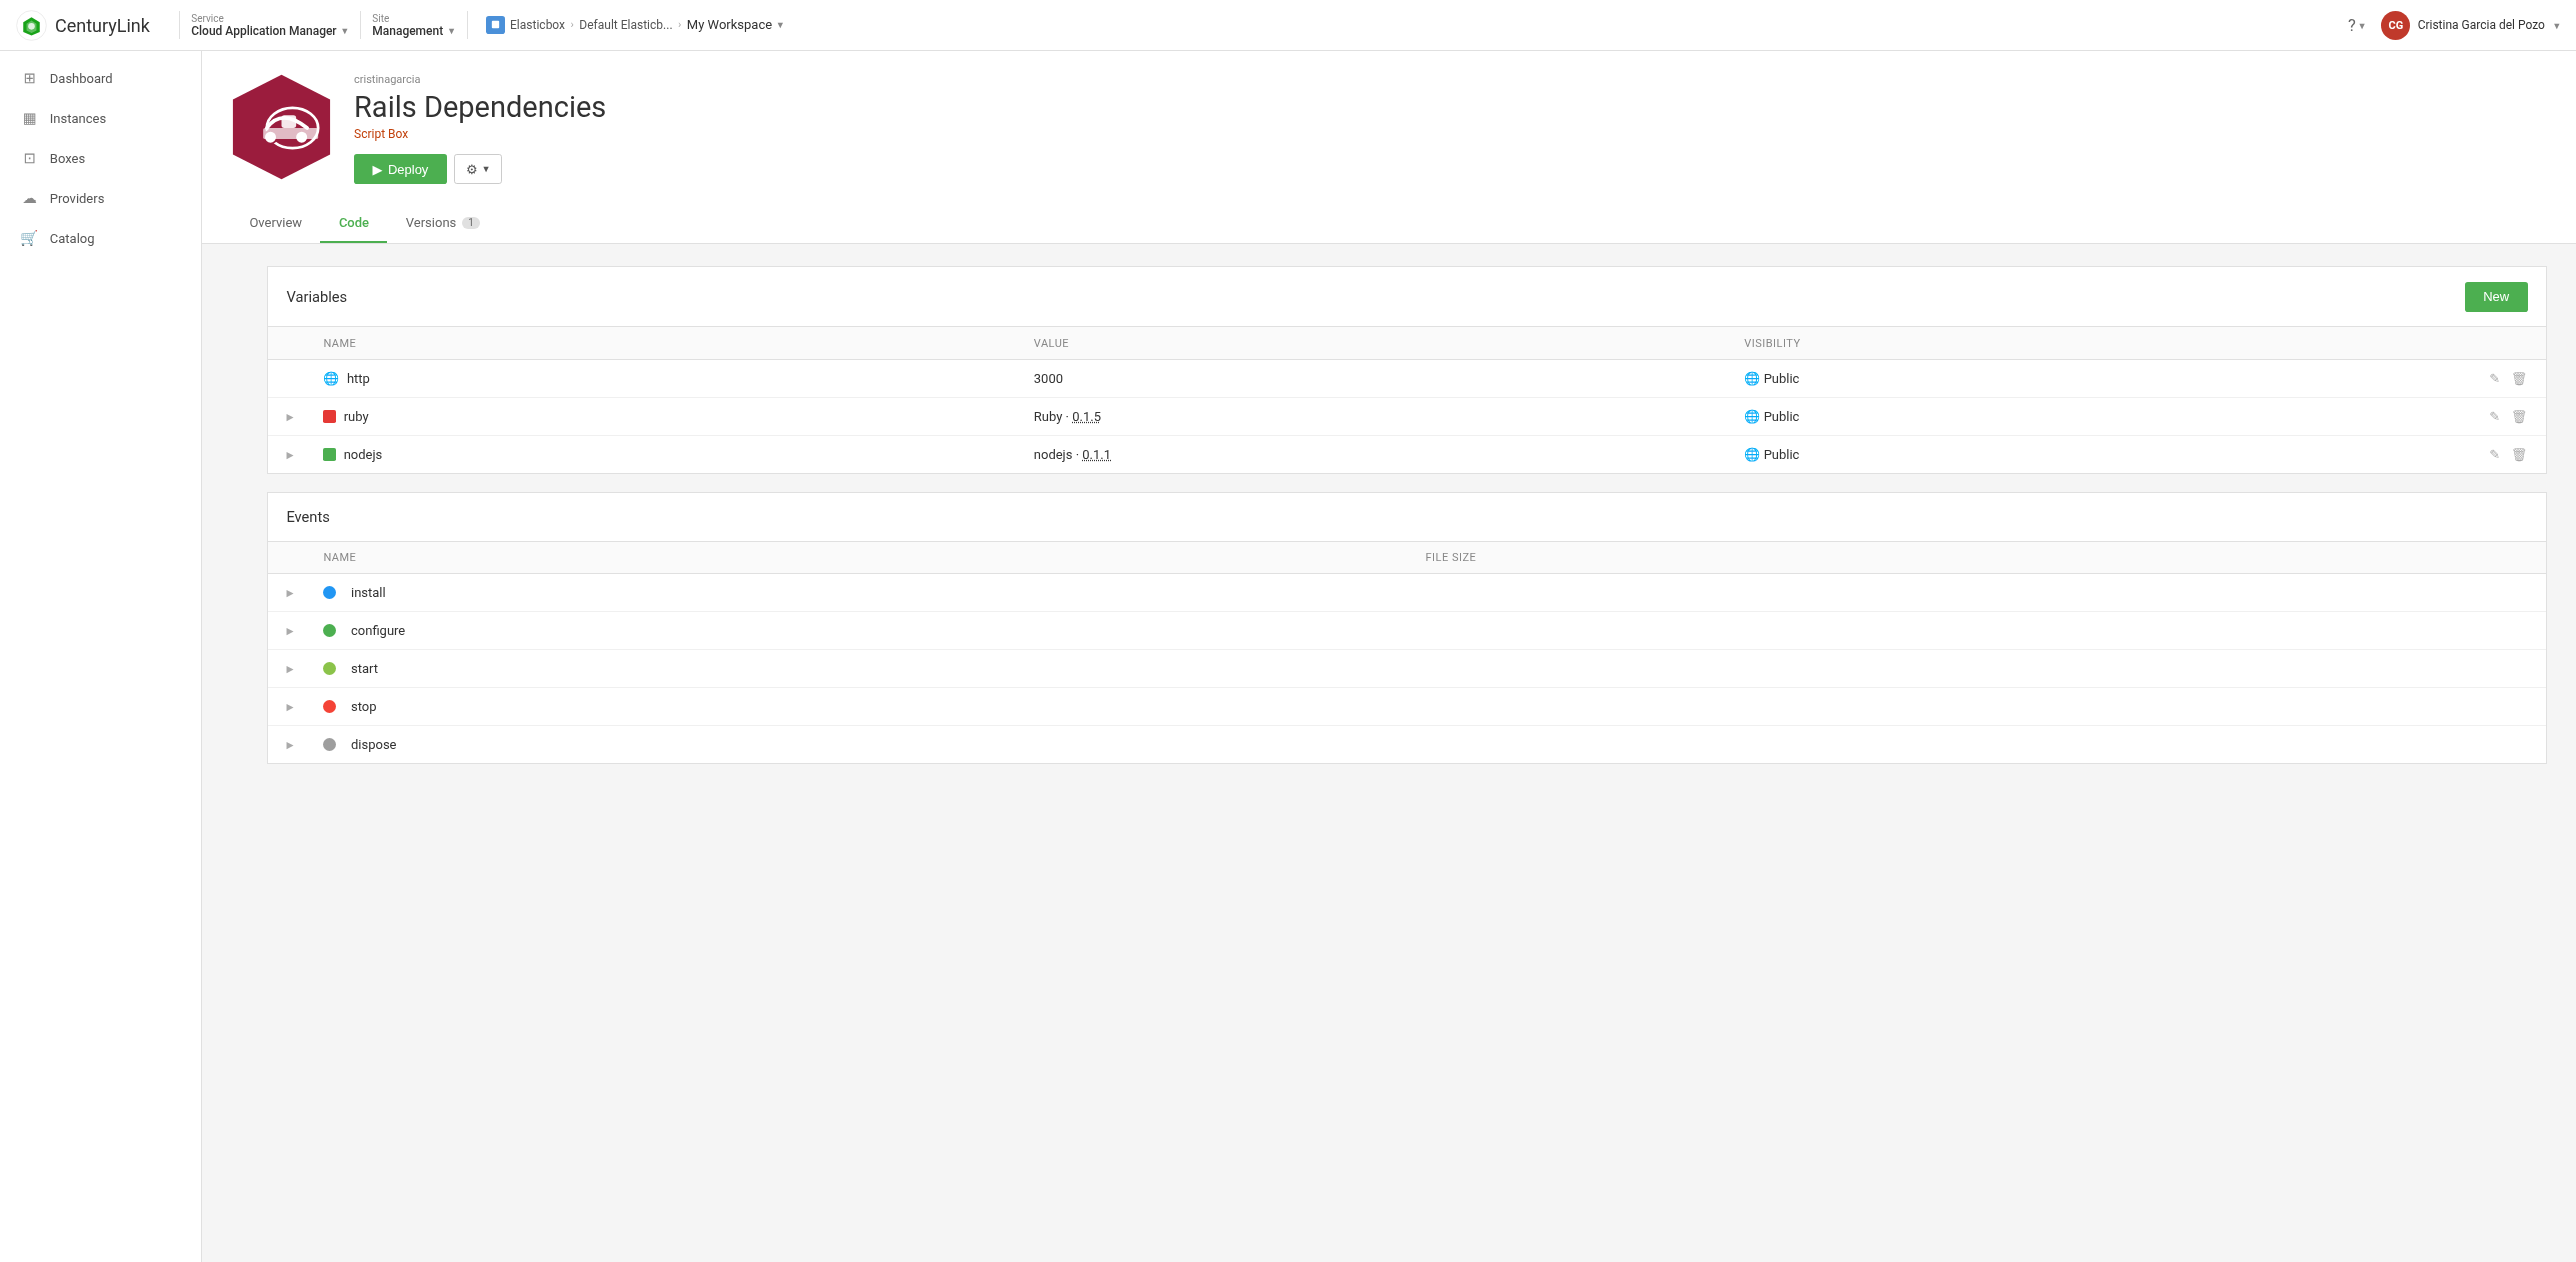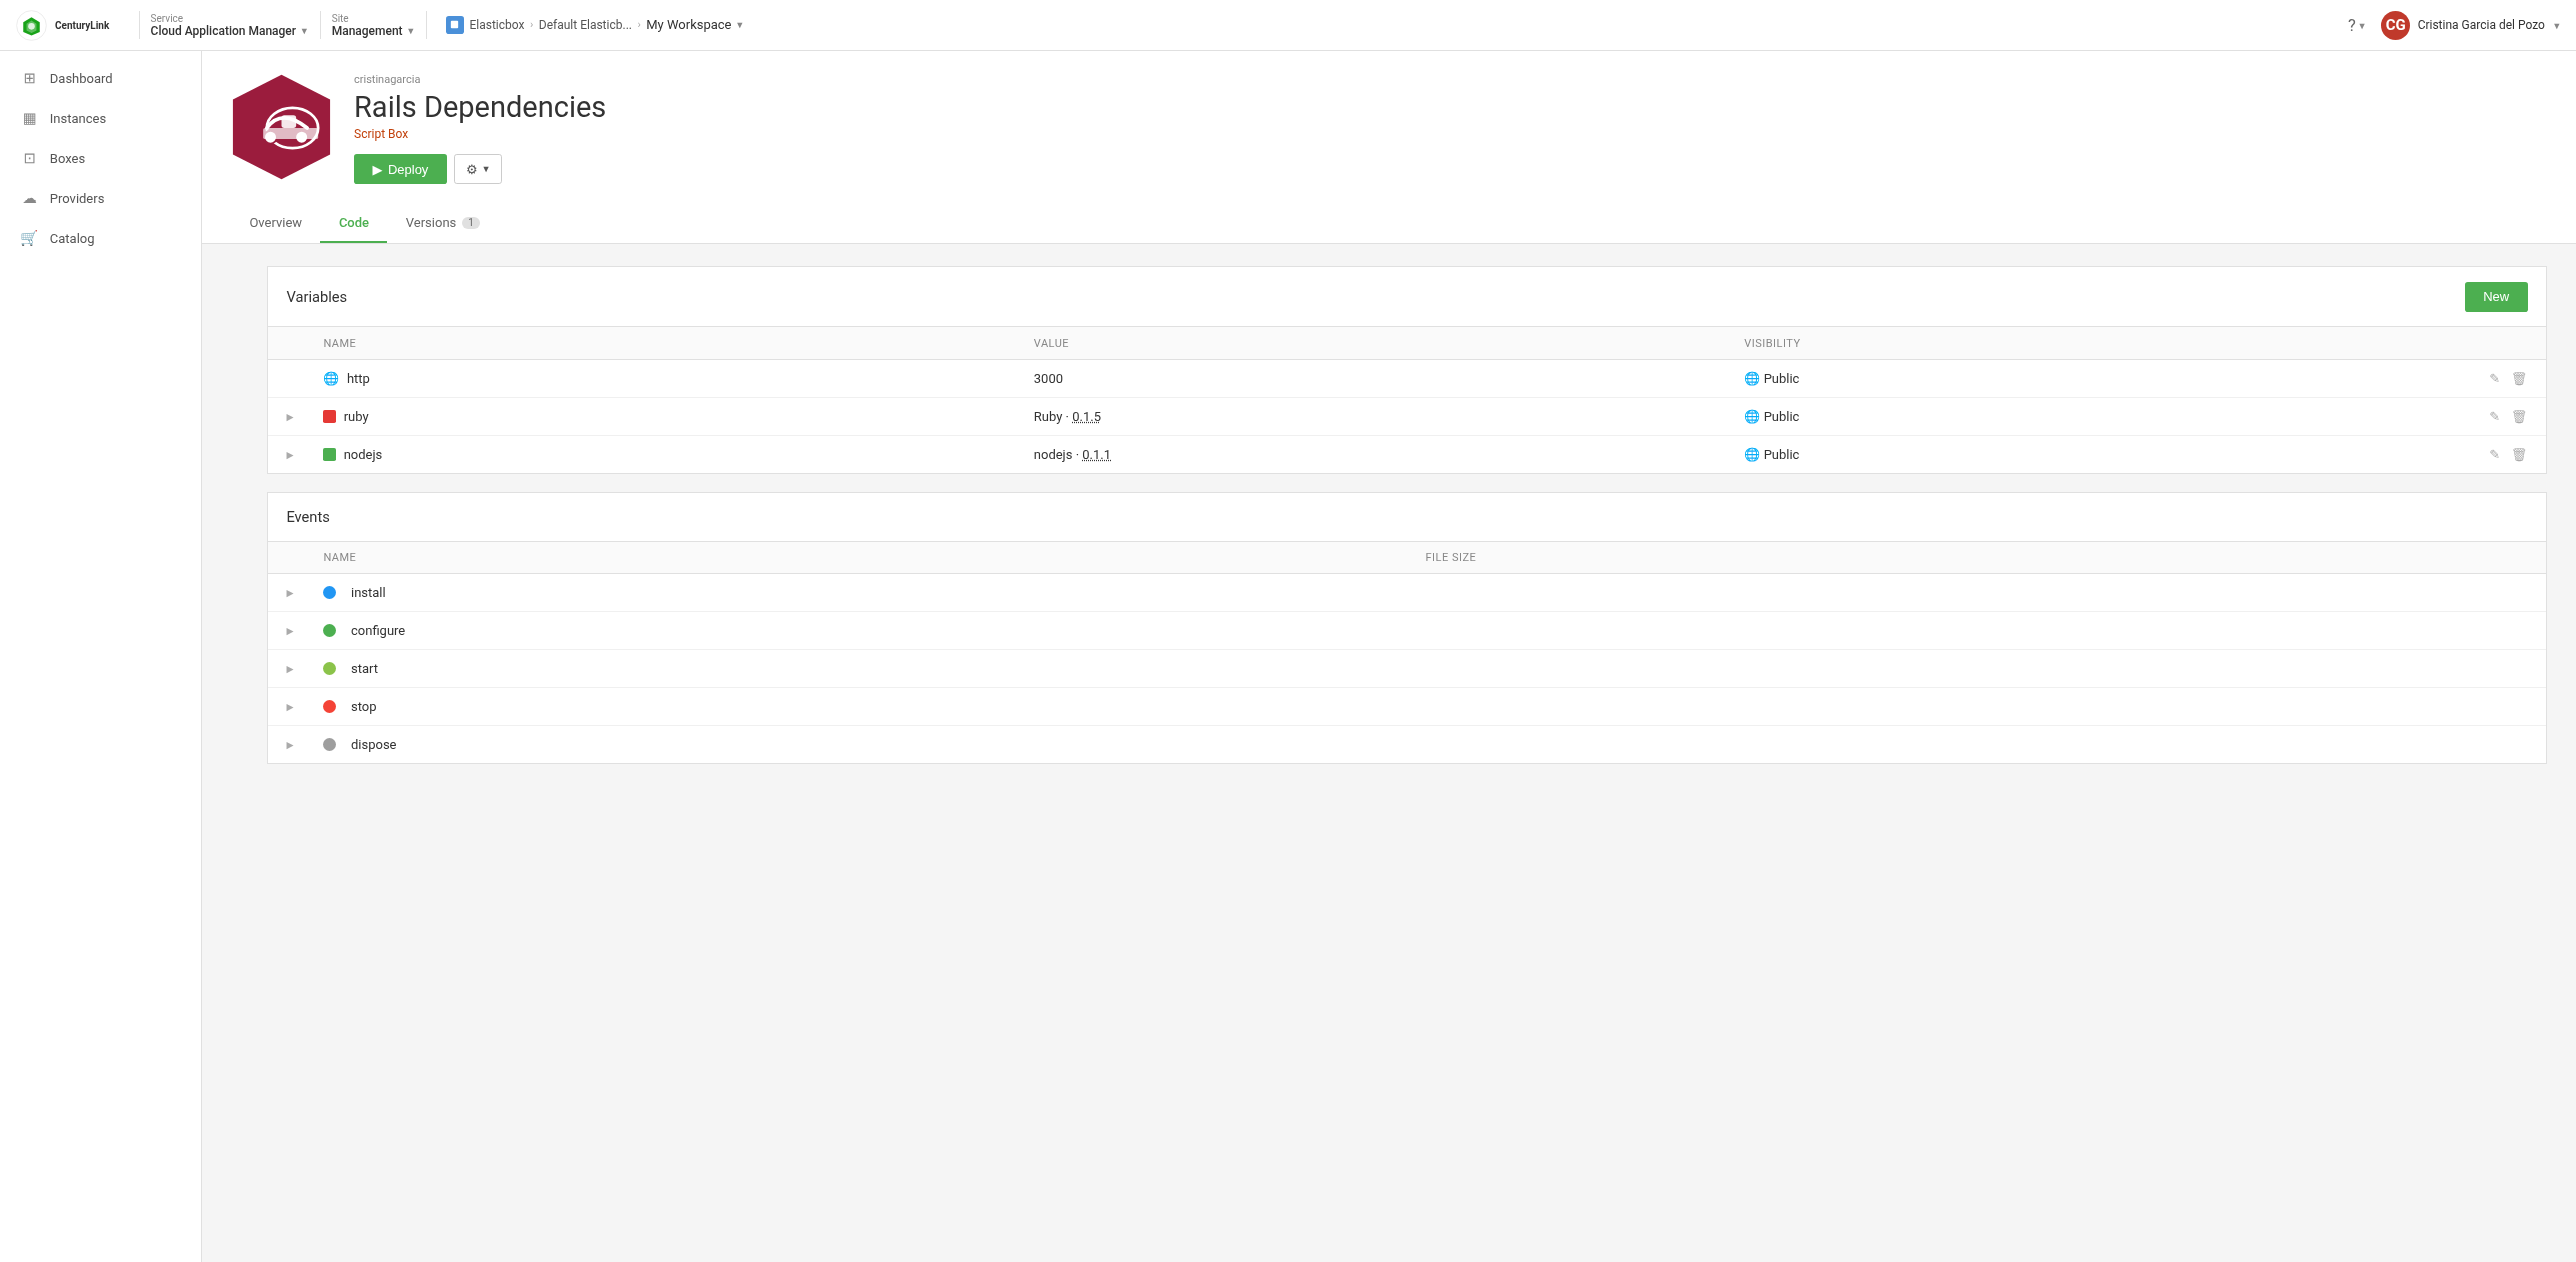--- a/index.html
+++ b/index.html
@@ -13,35 +13,35 @@
       border-bottom: 0.9px solid #e0e0e0;
       height: 51px;
       padding: 0 14.7px;
       position: fixed; top: 0; left: 0; right: 0; z-index: 100;
     }
     .logo-area {
       display: flex; align-items: center; gap: 7.3px;
       margin-right: 18.4px;
     }
     .logo-svg { width: 33px; height: 33px; }
-    .logo-text { font-size: 10px; font-weight: 700; color: #333; }
+    .logo-text { font-size: 18px; font-weight: 400; color: #333; }
     .nav-divider { width: 0.9px; height: 27.6px; background: #e0e0e0; margin: 0 11px; }
     .nav-section { display: flex; flex-direction: column; cursor: pointer; }
     .nav-section-label { font-size: 10px; color: #888; }
     .nav-section-value { font-size: 12px; color: #333; font-weight: 500; display: flex; align-items: center; gap: 3.7px; }
     .nav-section-value .caret { font-size: 9.2px; color: #888; }
     .breadcrumb-area { display: flex; align-items: center; gap: 5.5px; margin-left: 7.3px; }
     .breadcrumb-item { font-size: 12px; color: #555; display: flex; align-items: center; gap: 5.5px; cursor: pointer; }
     .breadcrumb-arrow { color: #aaa; font-size: 11px; }
     .breadcrumb-workspace { display: flex; align-items: center; gap: 3.7px; cursor: pointer; }
     .breadcrumb-workspace .caret { font-size: 9.2px; color: #888; }
     .nav-right { margin-left: auto; display: flex; align-items: center; gap: 14.7px; }
     .help-btn { display: flex; align-items: center; gap: 1.8px; cursor: pointer; color: #666; font-size: 16.5px; }
     .user-area { display: flex; align-items: center; gap: 7.3px; cursor: pointer; }
-    .user-avatar { width: 29px; height: 29px; border-radius: 50%; background: #c0392b; display: flex; align-items: center; justify-content: center; color: #fff; font-size: 15px; font-weight: bold; overflow: hidden; }
+    .user-avatar { width: 29px; height: 29px; border-radius: 50%; background: #c0392b; display: flex; align-items: center; justify-content: center; color: #fff; font-size: 11px; font-weight: bold; overflow: hidden; }
     .user-name { font-size: 12px; color: #333; text-align: right; }
     .user-caret { font-size: 9.2px; color: #888; }
 
     
     .app-layout { display: flex; margin-top: 51px; height: calc(100vh - 51px); }
 
     
     .sidebar {
       width: 202px; min-width: 202px;
       background: #fff;

